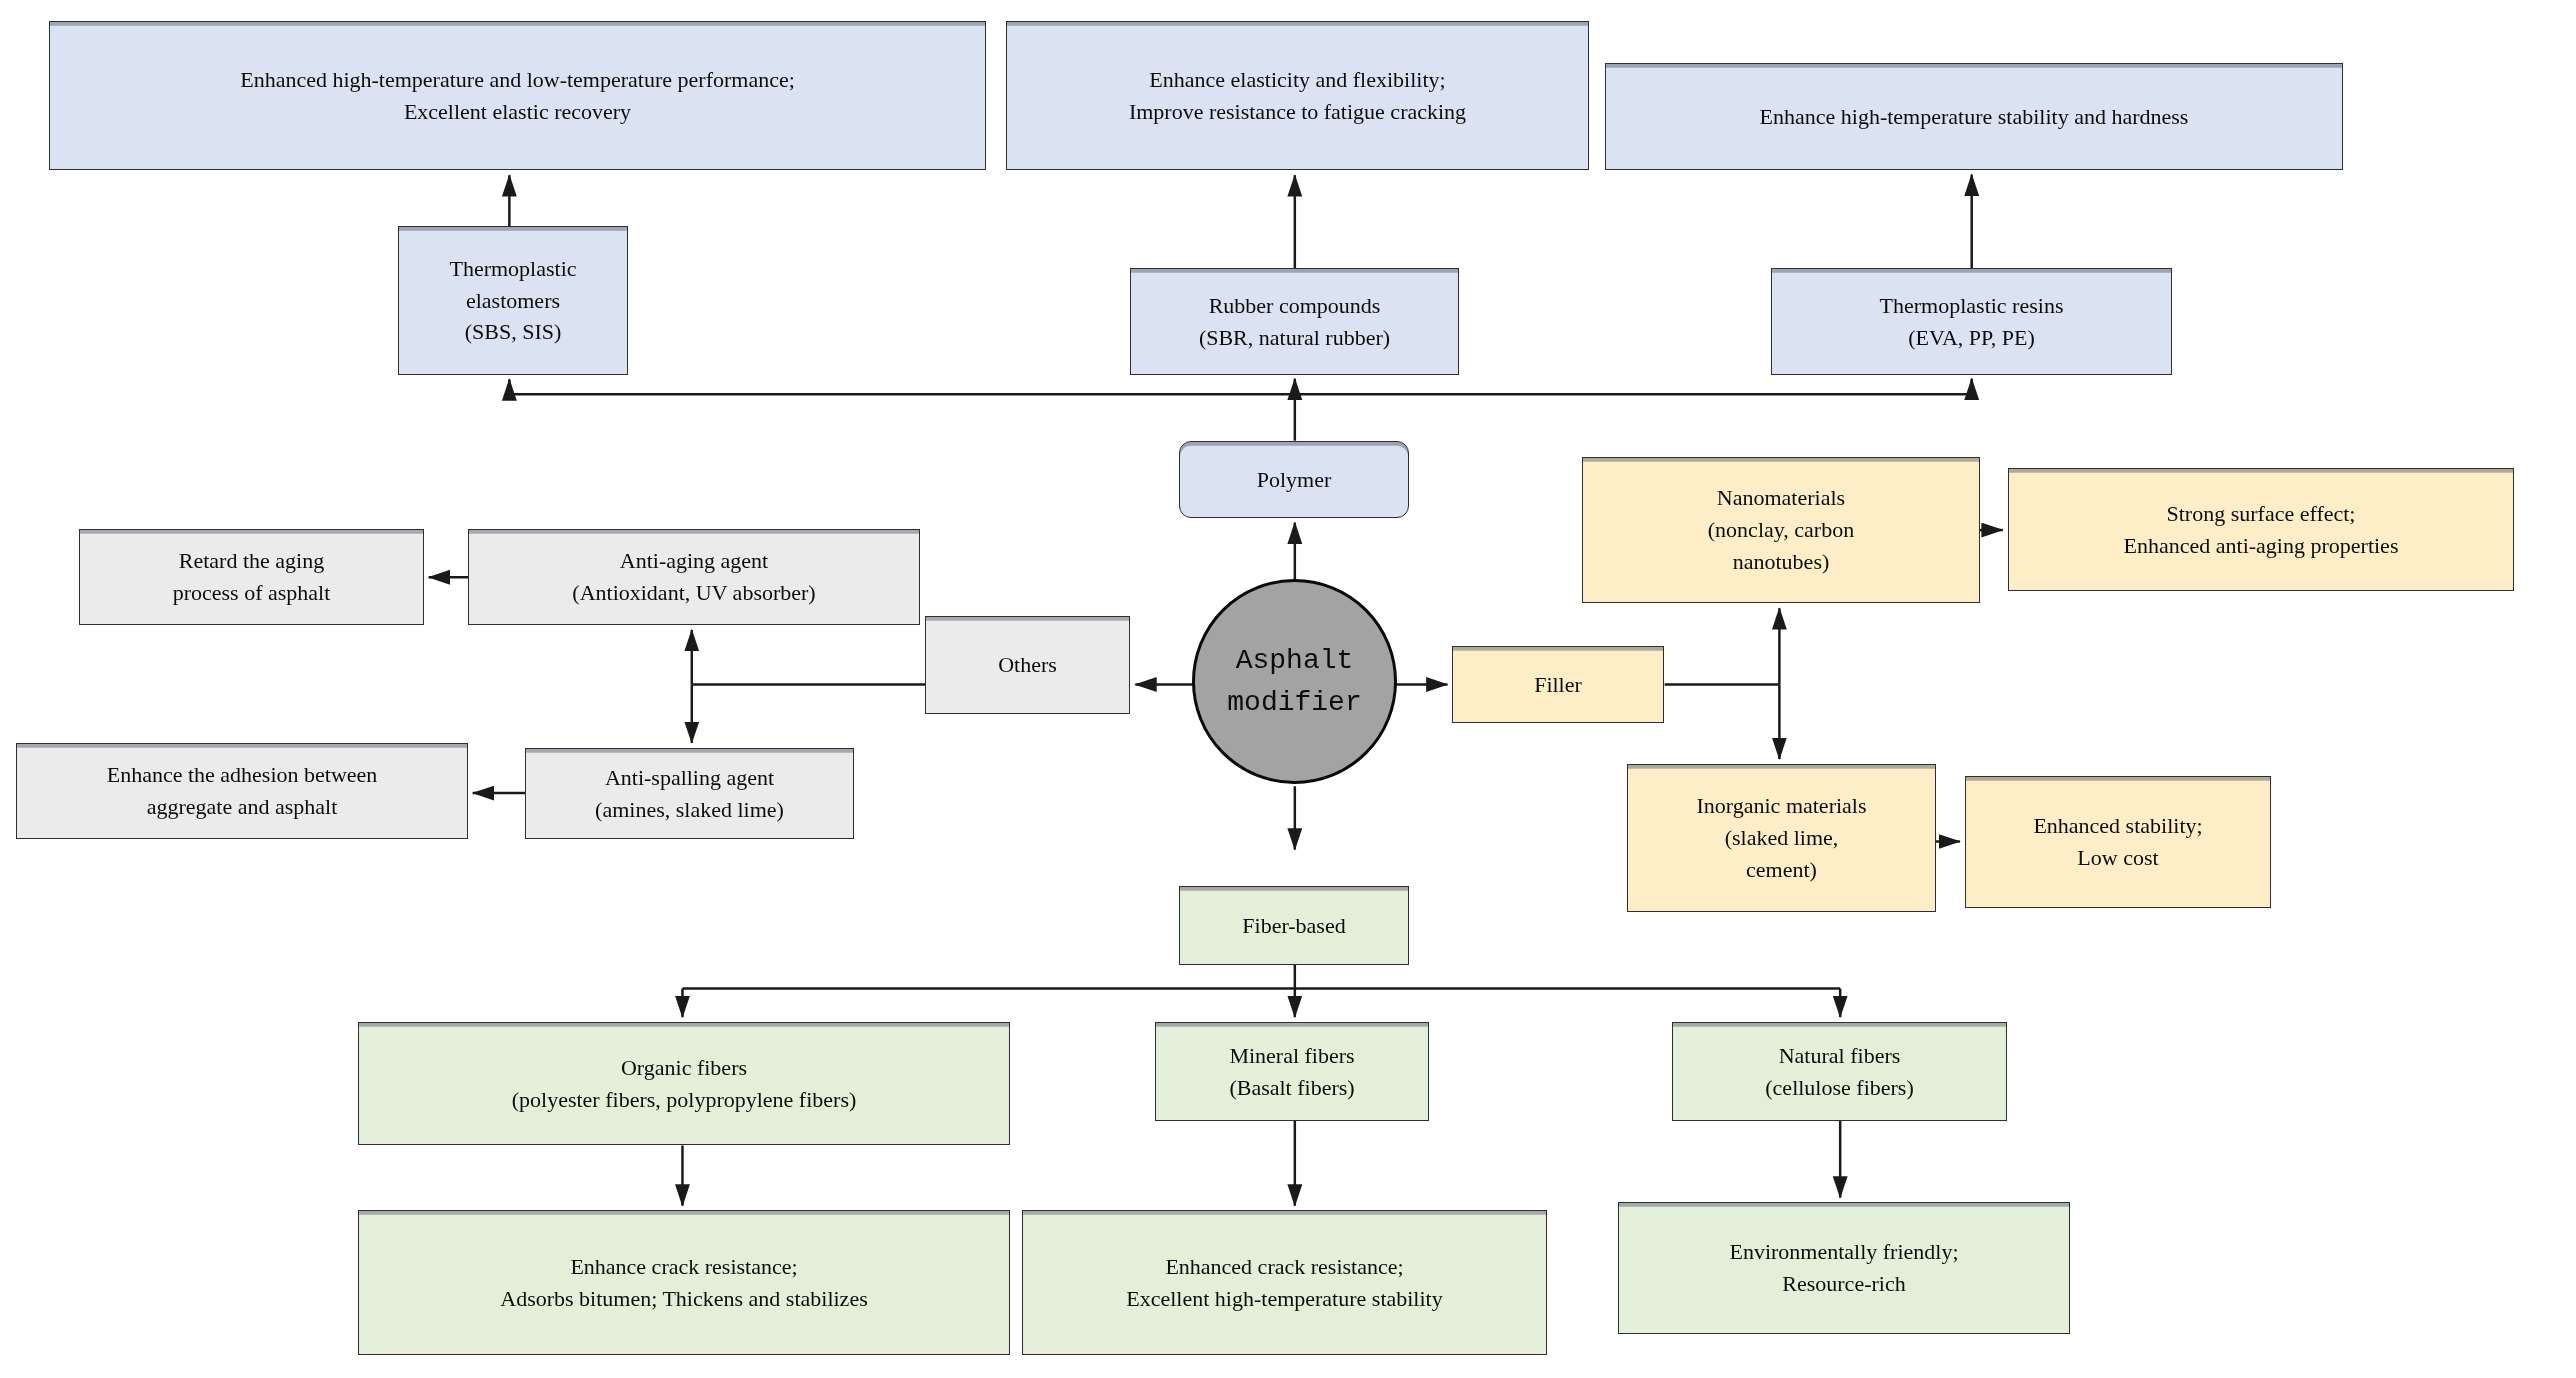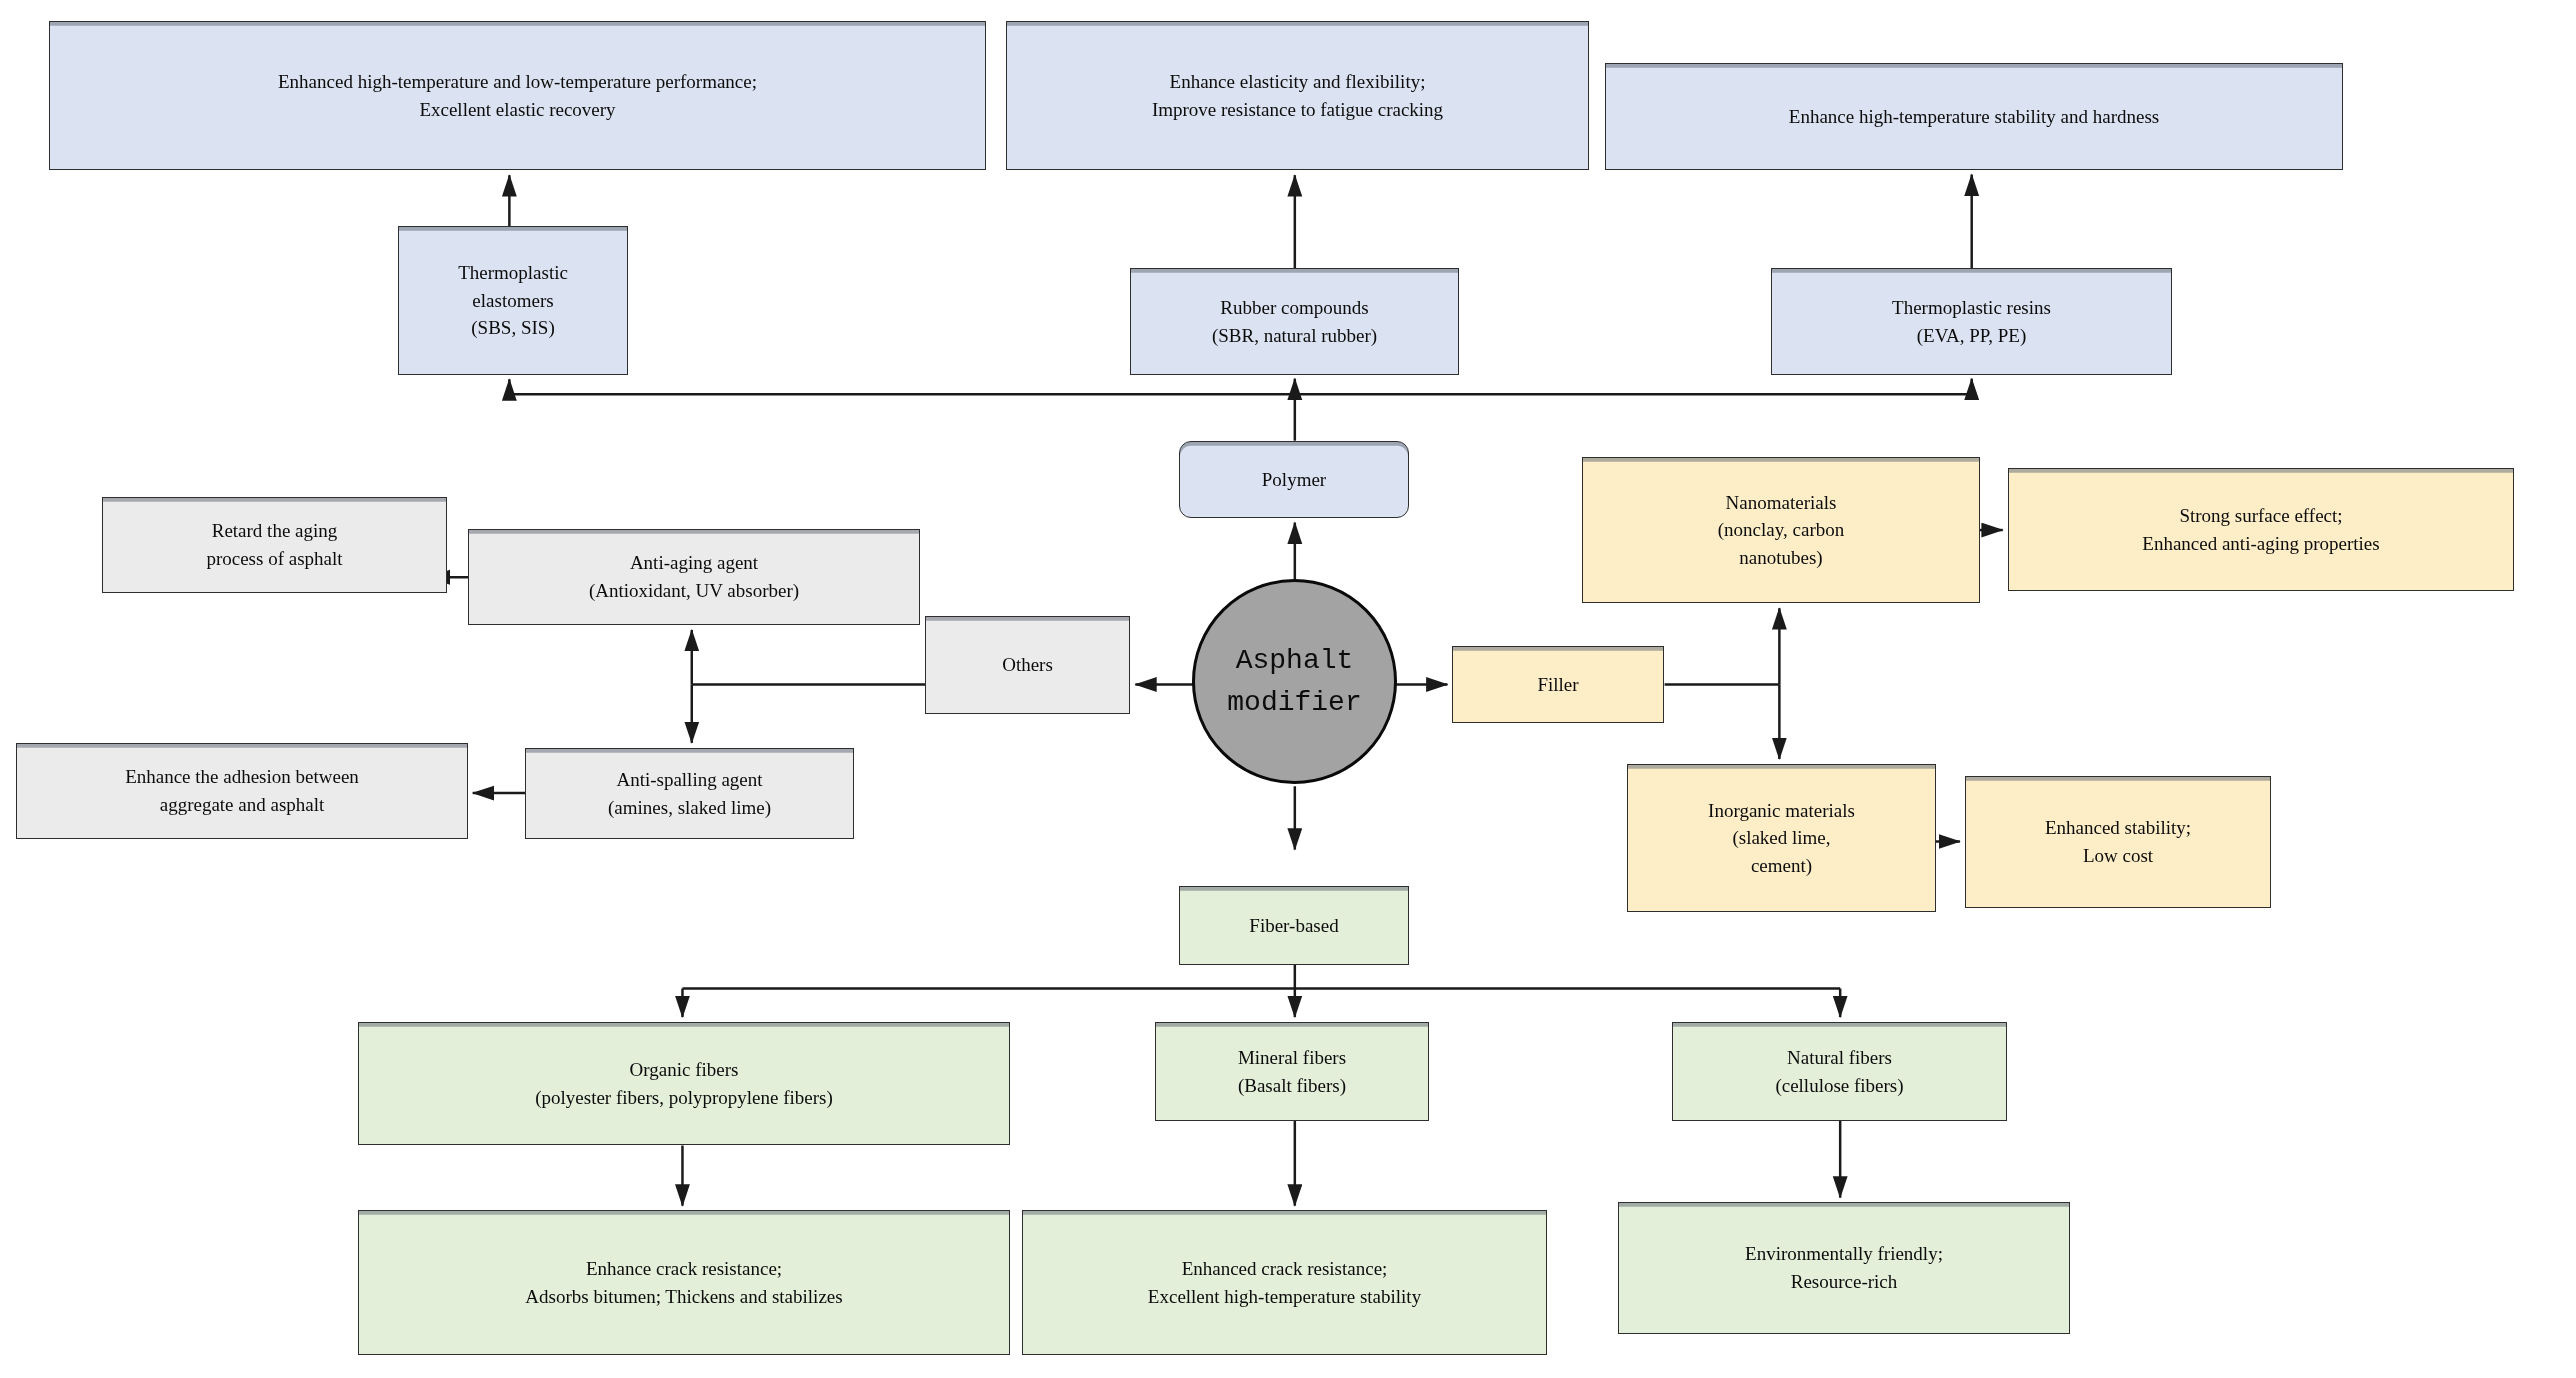--- a/index.html
+++ b/index.html
@@ -5,21 +5,21 @@
   html,body{margin:0;padding:0;background:#ffffff;}
   #stage{
     position:relative;width:2576px;height:1379px;background:#ffffff;
     font-family:"Liberation Serif","DejaVu Serif",serif;color:#0c0c0c;
     overflow:hidden;
   }
   .node{
     position:absolute;box-sizing:border-box;
     display:flex;align-items:center;justify-content:center;
     text-align:center;white-space:pre-line;
-    font-size:19px;line-height:1.45;
+    font-size:22px;line-height:1.45;
     border:1.9px solid #2e2e2e;
     box-shadow:inset 0 3.7px 0 rgba(96,104,116,0.5);
     padding:2.5px 6.2px;
   }
   .blue  {background:#dbe2f1;}
   .yellow{background:#fdeec8;}
   .green {background:#e4efd9;}
   .gray  {background:#ebebeb;}
   .circle{
     position:absolute;box-sizing:border-box;border-radius:50%;
@@ -93,21 +93,21 @@
 (EVA, PP, PE)</div>
 
   <div class="node blue" style="left:1179px;top:441px;width:230px;height:77px;border-radius:12px;">Polymer</div>
   <div class="node gray" style="left:925px;top:616px;width:205px;height:98px;">Others</div>
   <div class="node yellow" style="left:1452px;top:646px;width:212px;height:77px;">Filler</div>
   <div class="node green" style="left:1179px;top:854px;width:230px;height:79px;margin-top:32px;">Fiber-based</div>
 
   <div class="circle" style="left:1192px;top:579px;width:205px;height:205px;">Asphalt
 modifier</div>
 
-  <div class="node gray" style="left:79px;top:497px;width:345px;height:96px;margin-left:23px;">Retard the aging
+  <div class="node gray" style="left:79px;top:529px;width:345px;height:96px;">Retard the aging
 process of asphalt</div>
   <div class="node gray" style="left:468px;top:529px;width:452px;height:96px;">Anti-aging agent
 (Antioxidant, UV absorber)</div>
   <div class="node gray" style="left:16px;top:743px;width:452px;height:96px;">Enhance the adhesion between
 aggregate and asphalt</div>
   <div class="node yellow" style="left:1582px;top:457px;width:398px;height:146px;">Nanomaterials
 (nonclay, carbon
 nanotubes)</div>
 
   <div class="node gray" style="left:525px;top:748px;width:329px;height:91px;">Anti-spalling agent

